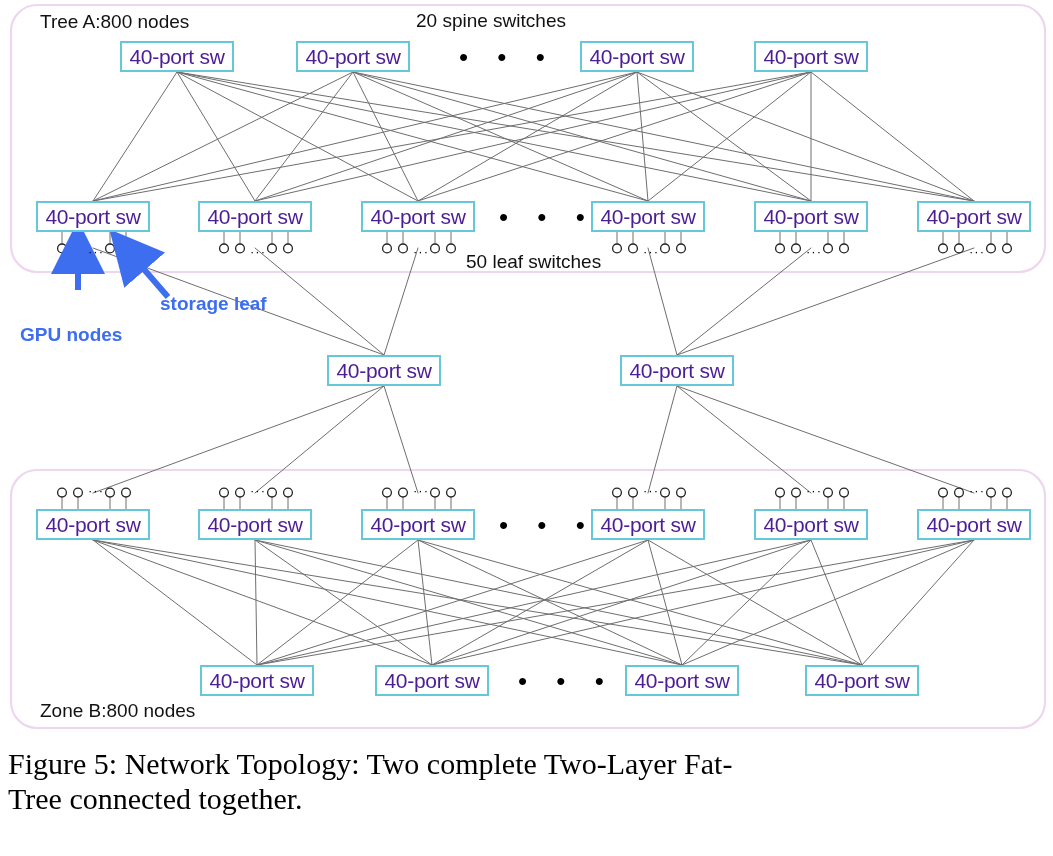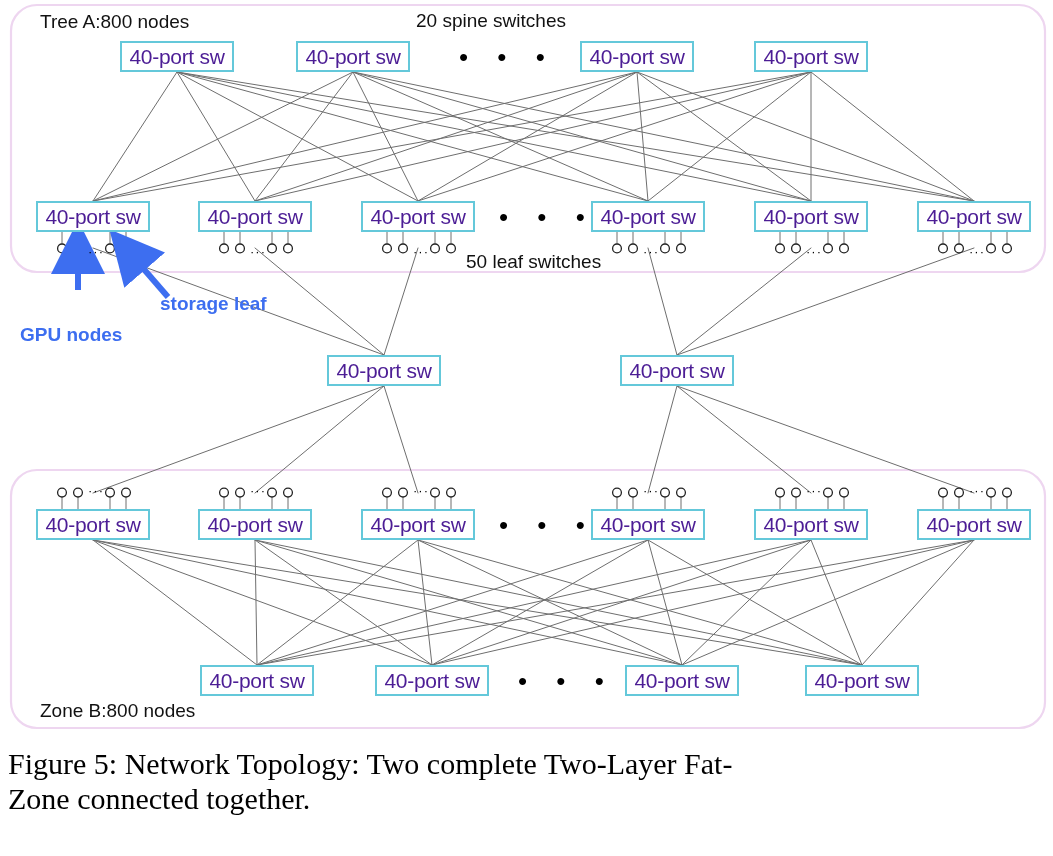--- a/index.html
+++ b/index.html
@@ -277,16 +277,16 @@
       <div class="annot" style="left: 20px; top: 293px; margin-top: 31px;">GPU nodes</div>
       <div class="annot" style="left: 160px; top: 293px;">storage leaf</div>
       <div class="dots" style="left: 459px; top: 44px;">•  •  •</div>
       <div class="dots" style="left: 499px; top: 204px;">•  •  •</div>
       <div class="dots" style="left: 499px; top: 512px;">•  •  •</div>
       <div class="dots" style="left: 518px; top: 668px;">•  •  •</div>
     </div>
 
   <div id="caption">
     <span>Figure 5: Network Topology: Two complete Two-Layer Fat-</span>
-    <span class="last">Zone connected together.</span>
+    <span class="last">Tree connected together.</span>
   </div>
 
 </div>
 
 </body></html>

